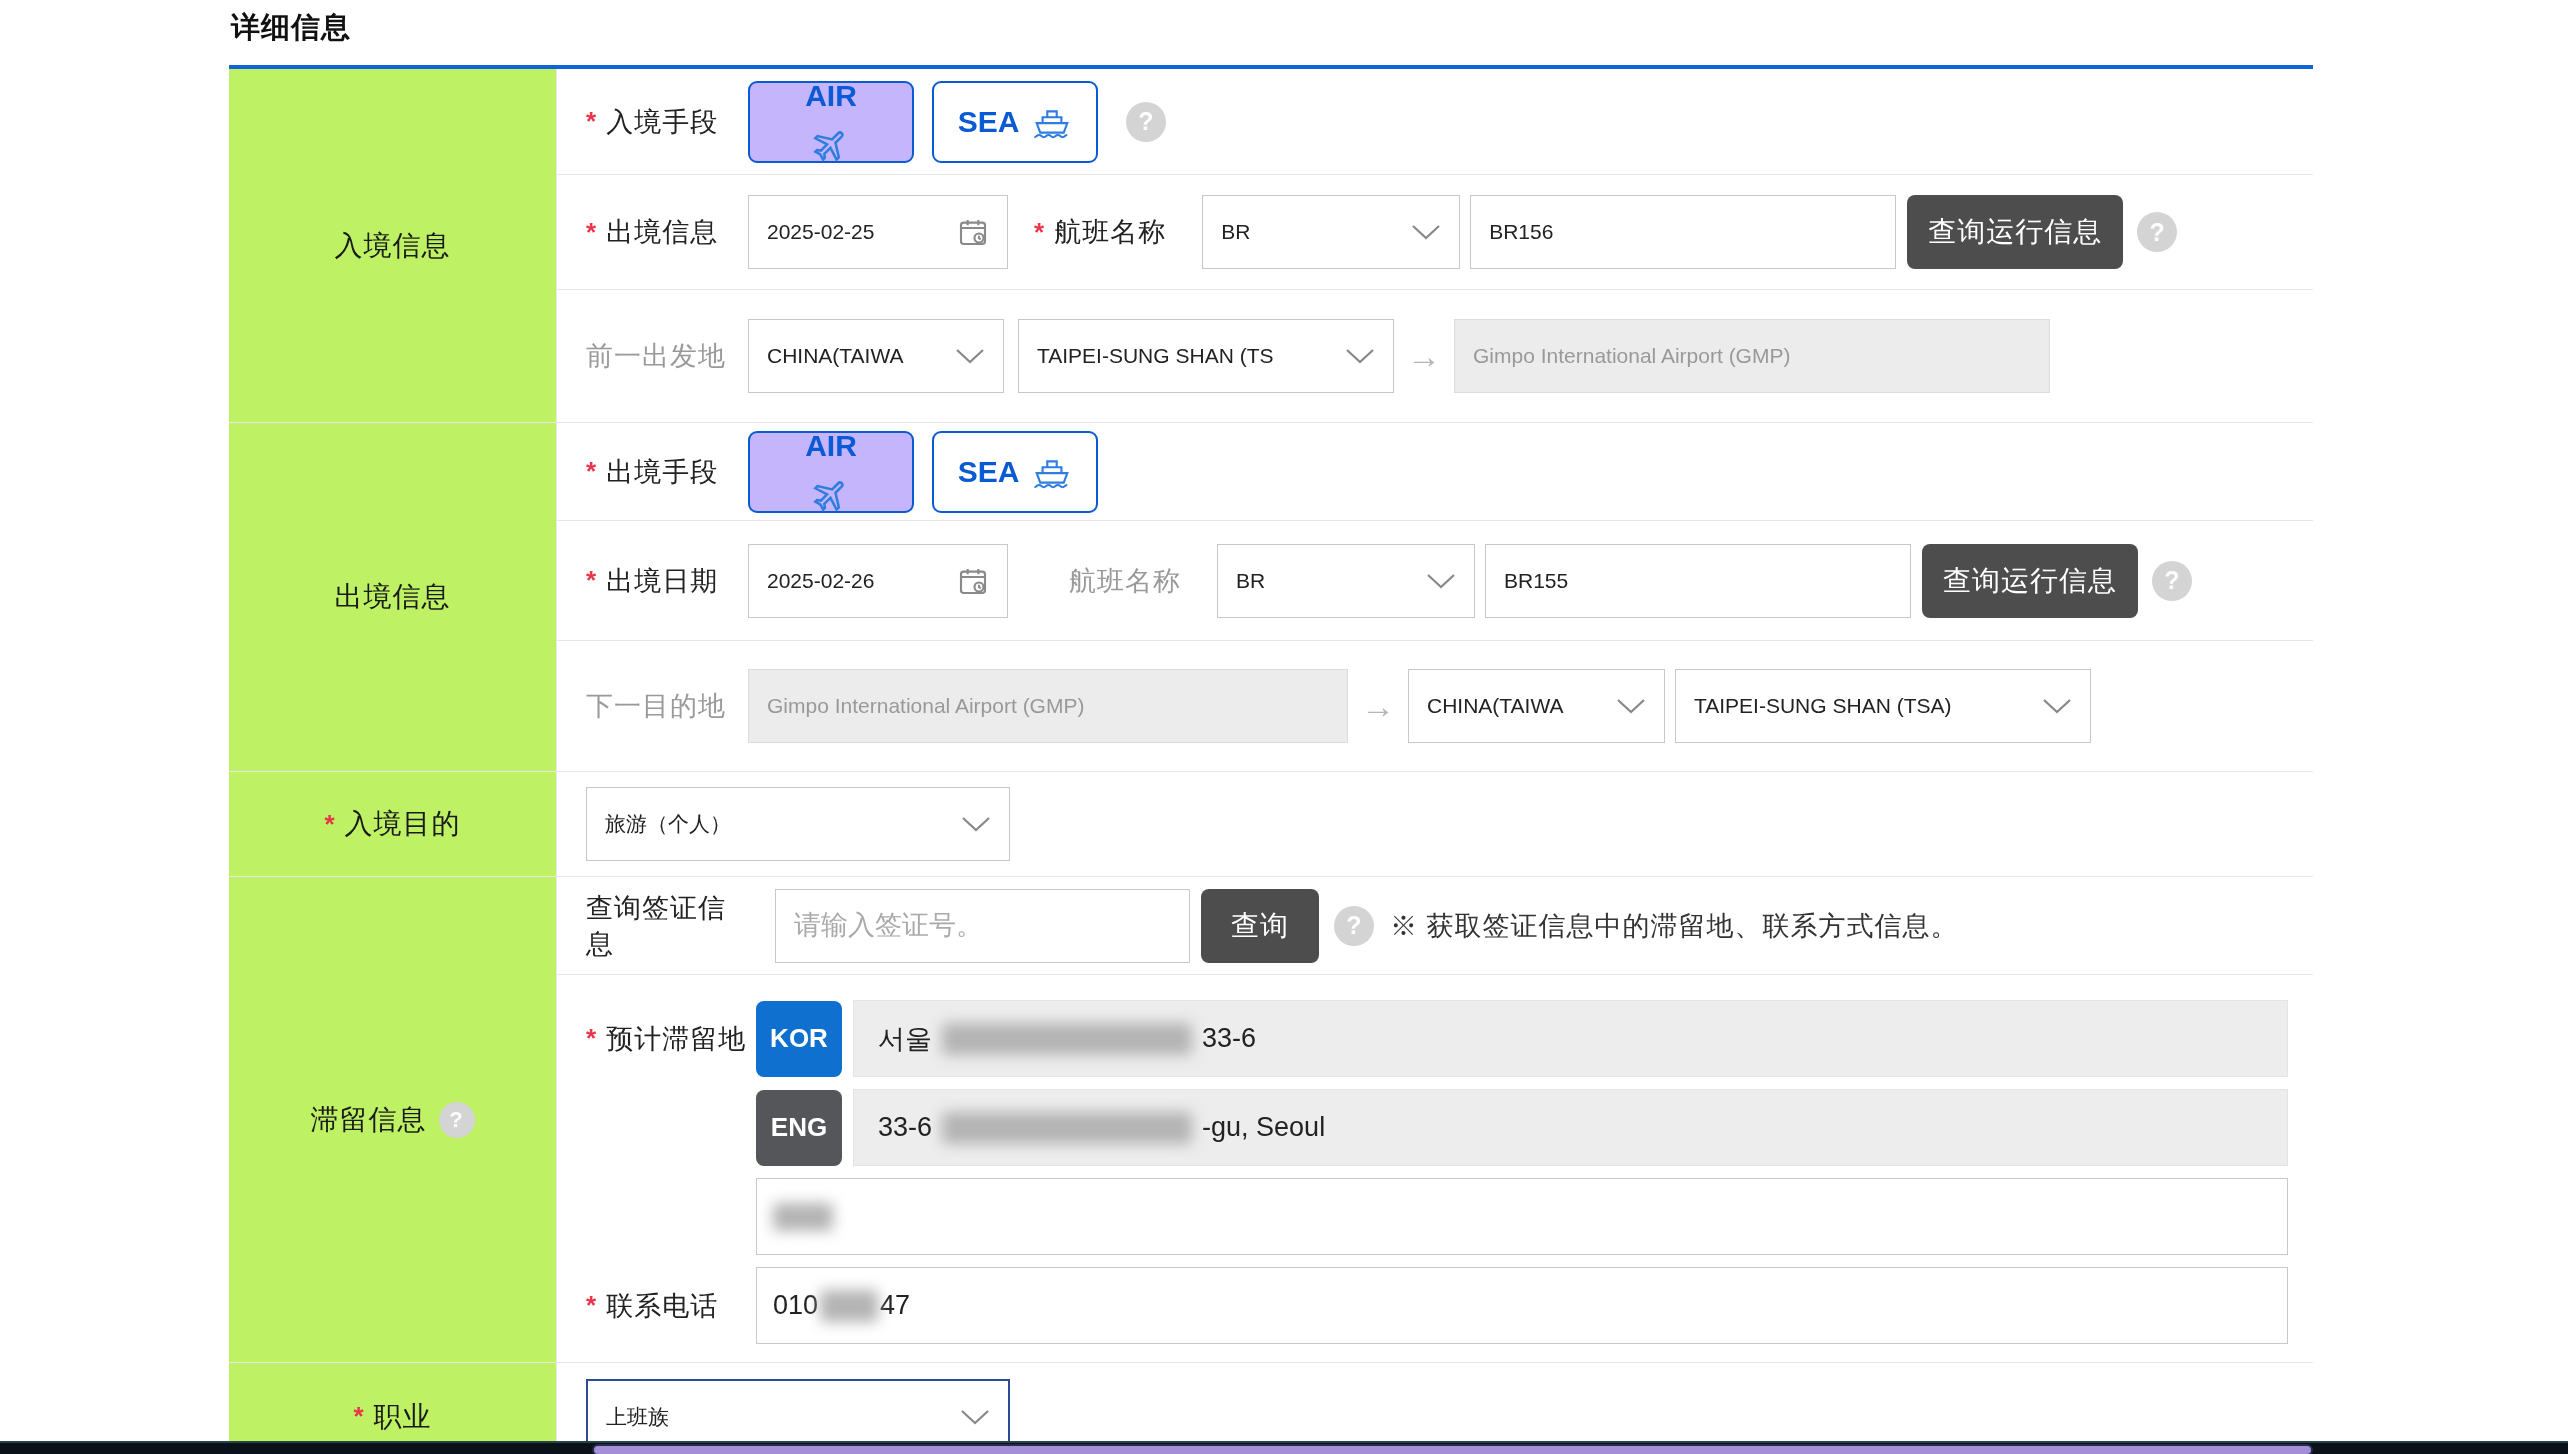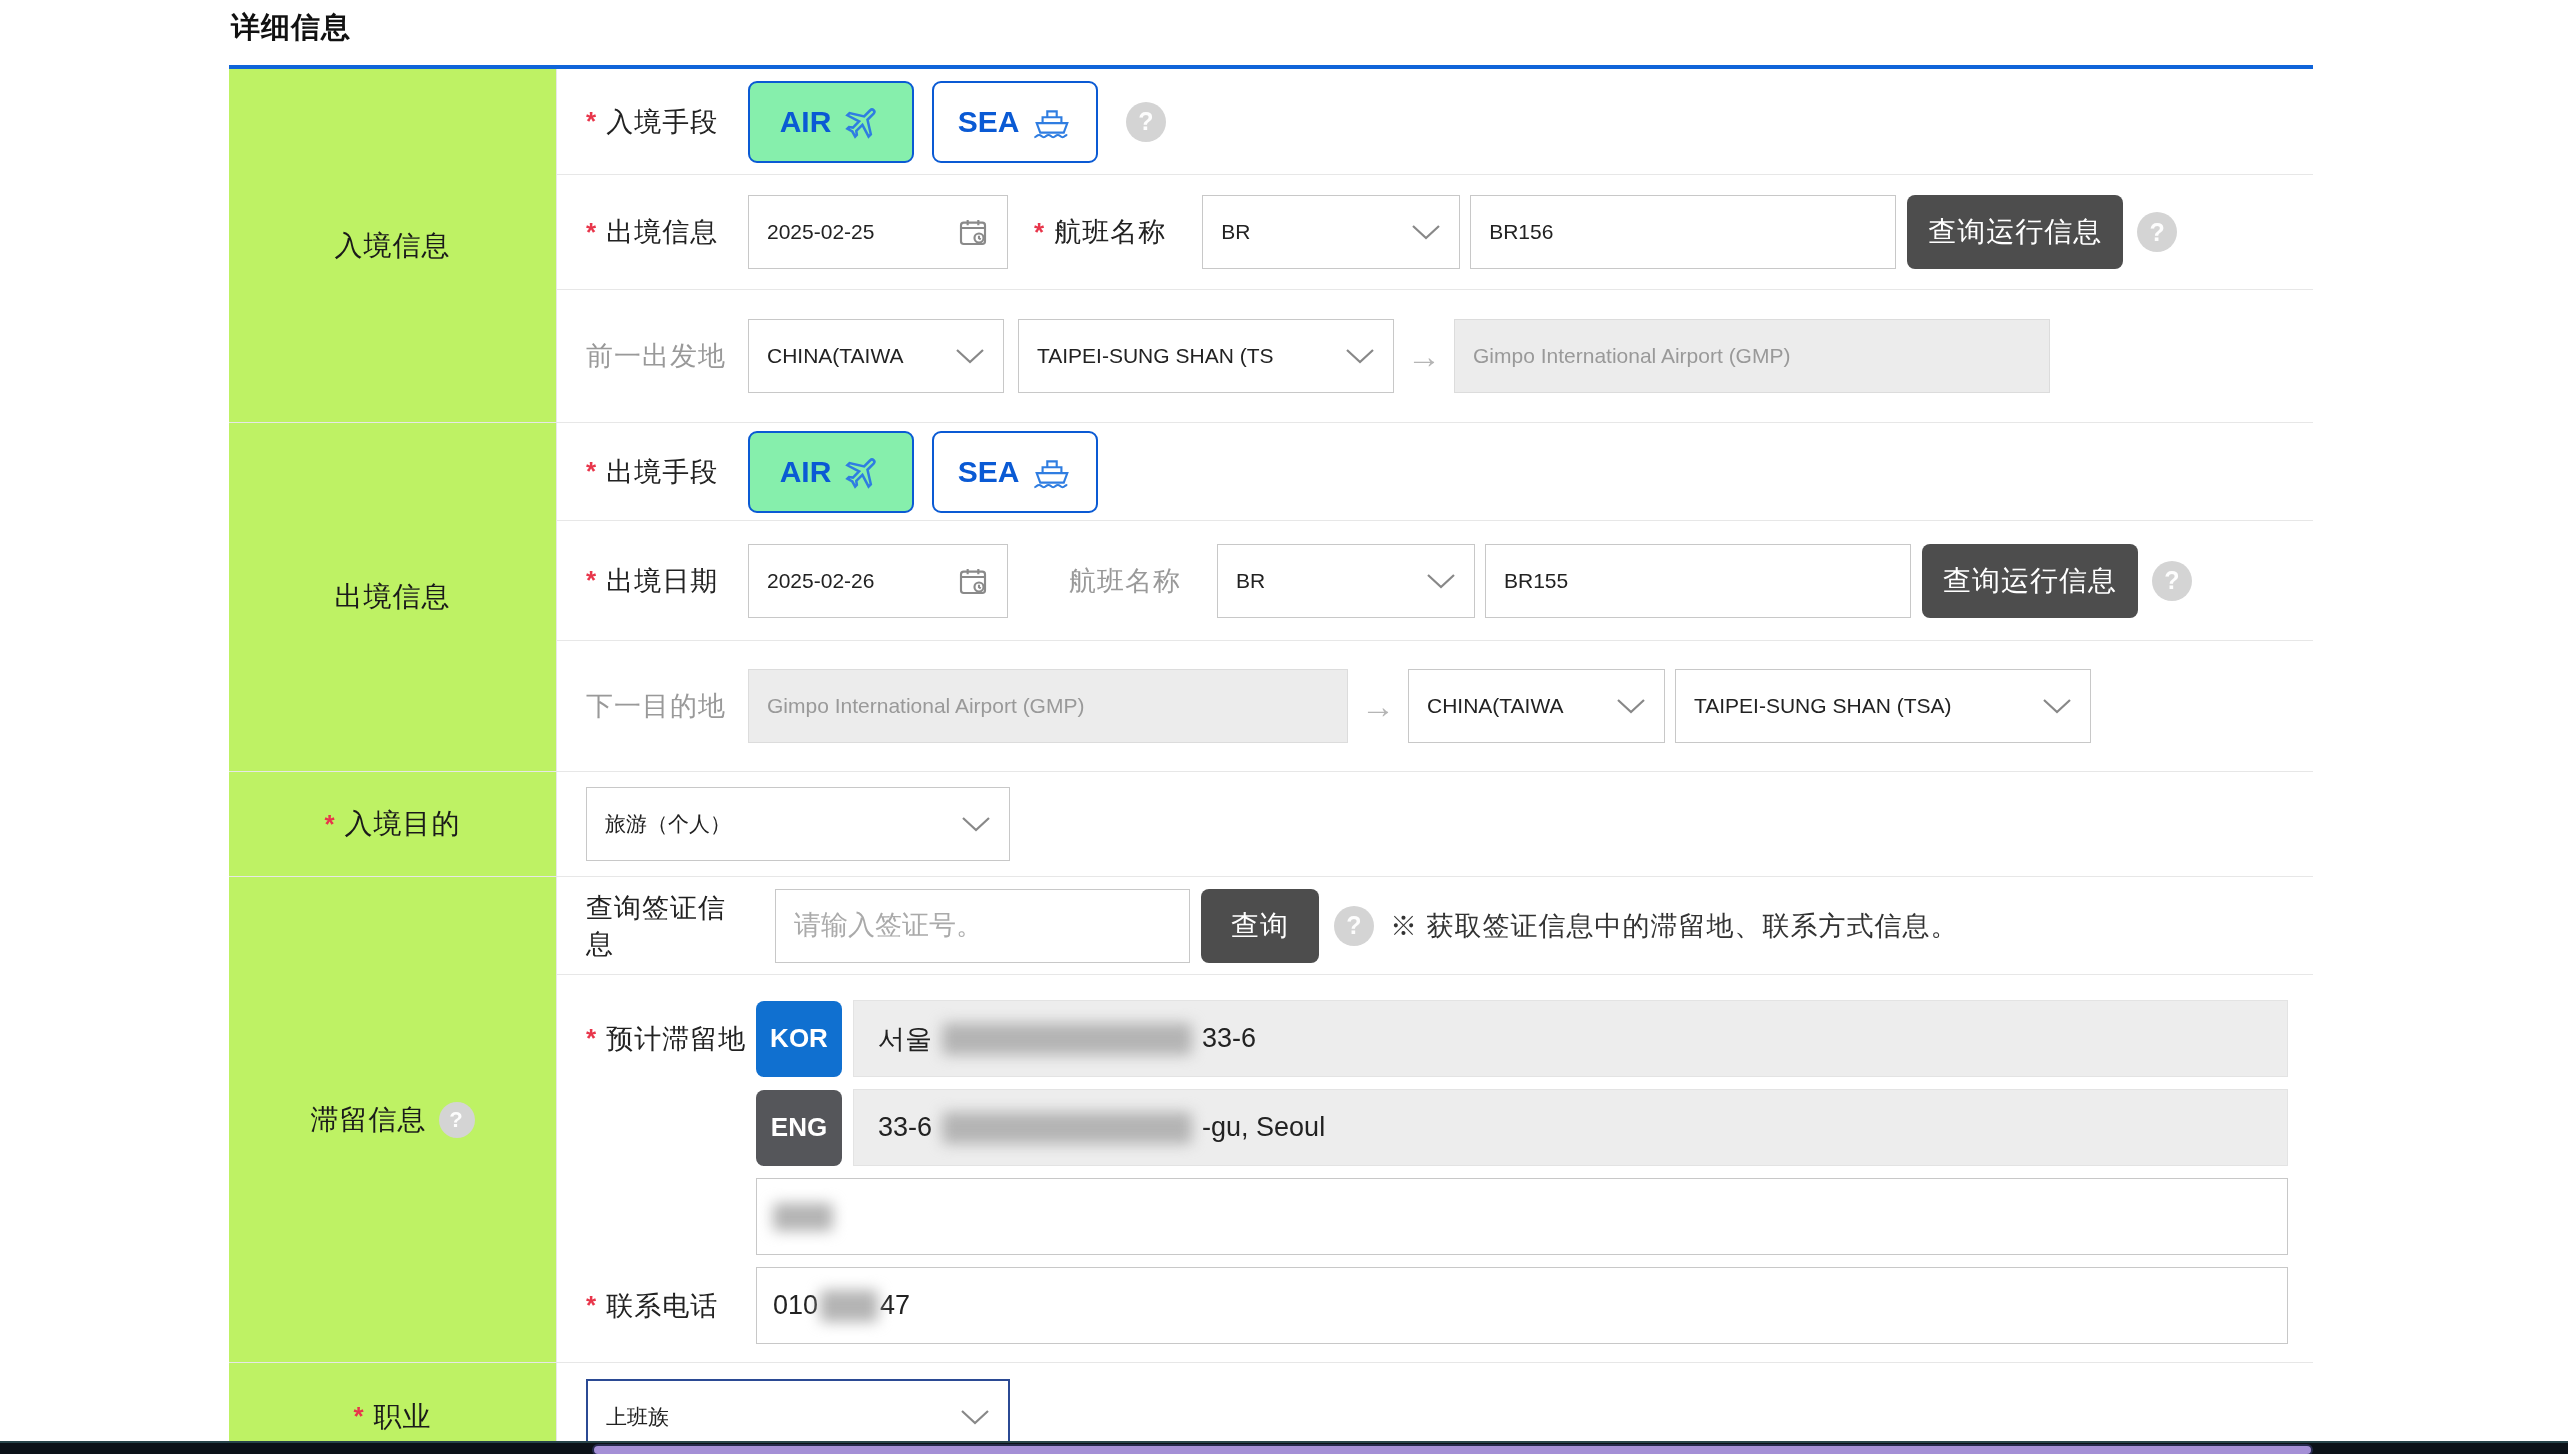--- a/index.html
+++ b/index.html
@@ -35,21 +35,21 @@
   .r-dest    { height:130px;text-align:right; }
   .r-purpose { height:104px; }
   .r-visa    { height:98px;  }
   .r-occupation { height:107px; }
 
   .btn-transport {
     width:166px; height:82px; border:2px solid #0a5ad4; border-radius:9px; background:#fff;
     display:flex; align-items:center; justify-content:center; gap:13px;
     font-size:30px; font-weight:bold; color:#0a5ad4; cursor:pointer;
   }
-  .btn-transport.selected { background:#86efac; }
+  .btn-transport.selected { background:#c4b5fd;flex-direction:column; }
   .btn-transport + .btn-transport { margin-left:18px; }
 
   .help {
     width:40px; height:40px; flex:none; border-radius:50%; background:#d4d4d4; color:#fdfdfd;
     font-weight:bold; font-size:25px; display:flex; align-items:center; justify-content:center; margin-left:28px;
   }
   .help.small { width:36px; height:36px; font-size:22px; margin-left:12px; }
 
   .field {
     height:74px; border:1px solid #c8c8c8; background:#fff; font-size:21px; color:#222;

